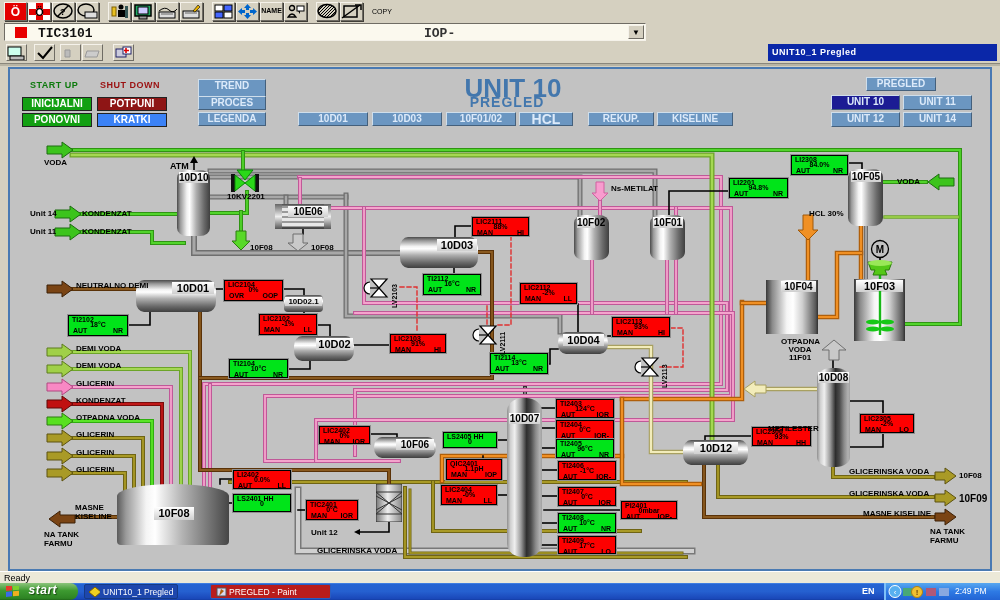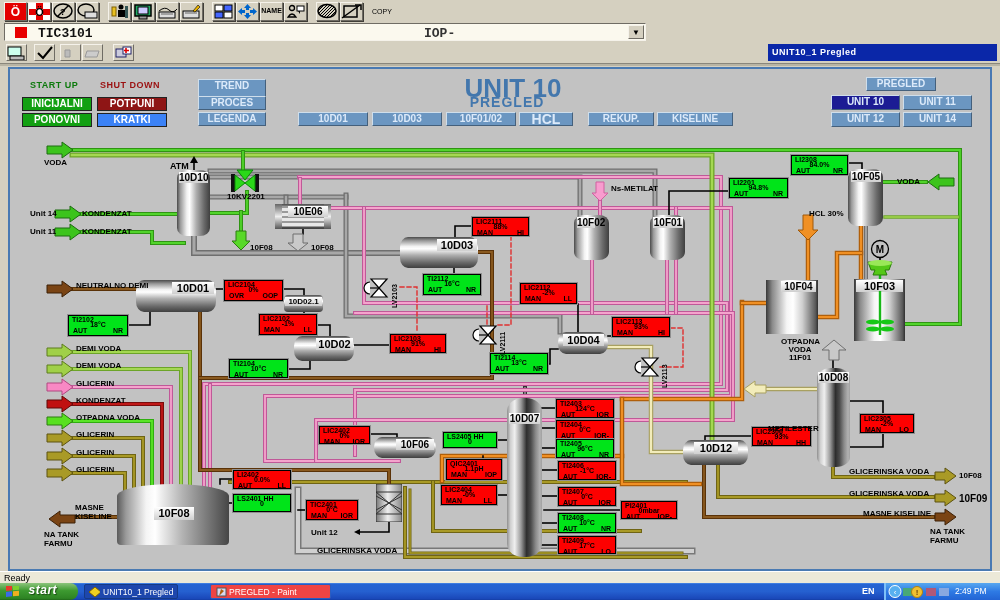--- a/index.html
+++ b/index.html
@@ -674,21 +674,21 @@
 <svg class="ab" style="left:6px;top:586px" width="13" height="12">
       <rect x="0" y="0" width="6" height="5" fill="#e83a2a" transform="skewY(-6)"></rect>
       <rect x="7" y="0" width="6" height="5" fill="#7ad12e" transform="skewY(-6)"></rect>
       <rect x="0" y="6" width="6" height="5" fill="#3a6ae8" transform="skewY(-6)"></rect>
       <rect x="7" y="6" width="6" height="5" fill="#f0b020" transform="skewY(-6)"></rect>
     </svg>
 <div class="ab" style="left:84px;top:584px;width:94px;height:15px;background:#1e47ad;border:1px solid #163a86;border-radius:2px;color:#fff;font-size:8.5px;line-height:14px;padding-left:18px">UNIT10_1 Pregled</div>
 <svg class="ab" style="left:89px;top:587px" width="11" height="10">
       <polygon points="6,0 12,5 6,10 0,5" fill="#f0d020" stroke="#806000"></polygon>
     </svg>
-<div class="ab" style="left:210px;top:584px;width:121px;height:15px;background:#ef4444;border:1px solid #2a5cc0;border-radius:2px;color:#fff;font-size:8.5px;line-height:14px;padding-left:18px">PREGLED - Paint</div>
+<div class="ab" style="left:210px;top:584px;width:121px;height:15px;background:#b91c1c;border:1px solid #2a5cc0;border-radius:2px;color:#fff;font-size:8.5px;line-height:14px;padding-left:18px">PREGLED - Paint</div>
 <svg class="ab" style="left:216px;top:586px" width="11" height="11">
       <rect x="1" y="2" width="9" height="8" fill="#d8d8f0" stroke="#555"></rect>
       <path d="M3 10 L5 3 L8 5z" fill="#b06010"></path>
     </svg>
 <div class="ab" style="left:884px;top:583px;width:116px;height:17px;background:linear-gradient(180deg,#58a8f0,#2e7ae4 50%,#2264d4);border-left:2px solid #7ec0f8"></div>
 <div class="ab" style="left:862px;top:586px;font-size:9px;color:#fff;font-weight:bold">EN</div>
 <svg class="ab" style="left:888px;top:585px" width="62" height="13">
       <circle cx="7" cy="6.5" r="6" fill="#58b0f0" stroke="#fff"></circle>
       <text x="7" y="9.5" font-size="8" fill="#fff" text-anchor="middle">‹</text>
       <rect x="15" y="3" width="9" height="8" fill="#48a878"></rect>

